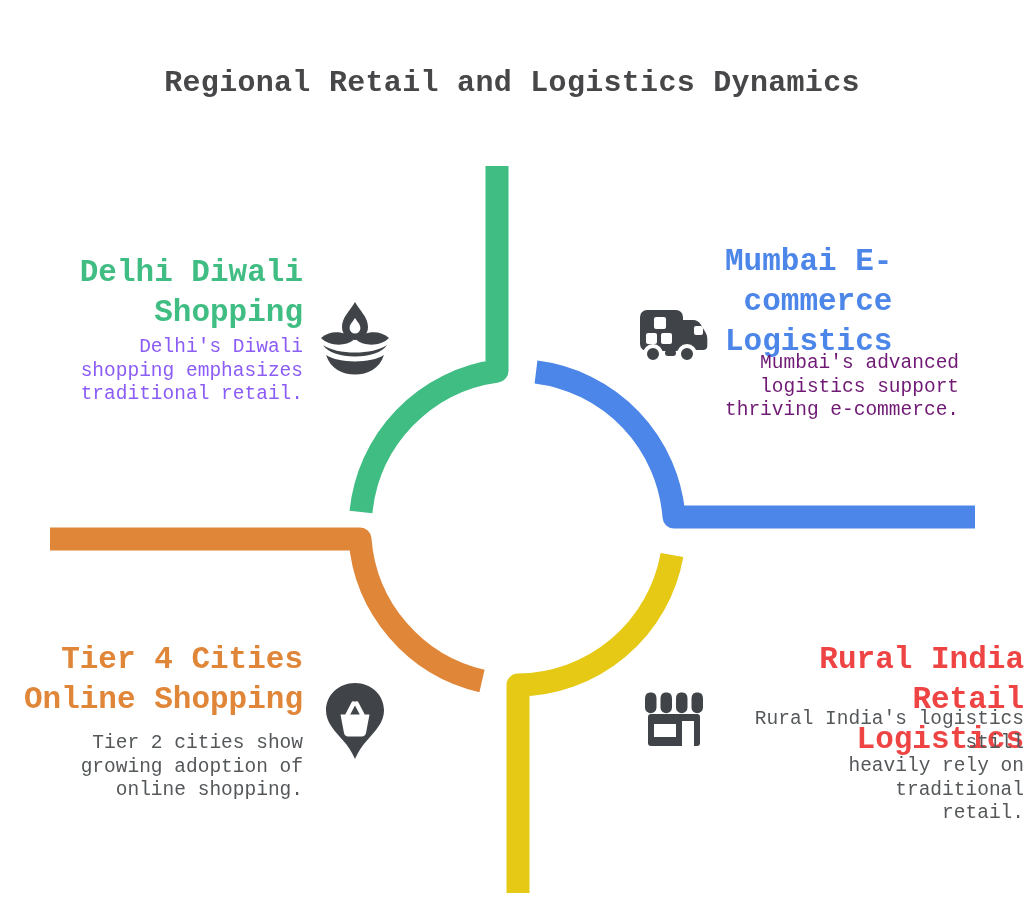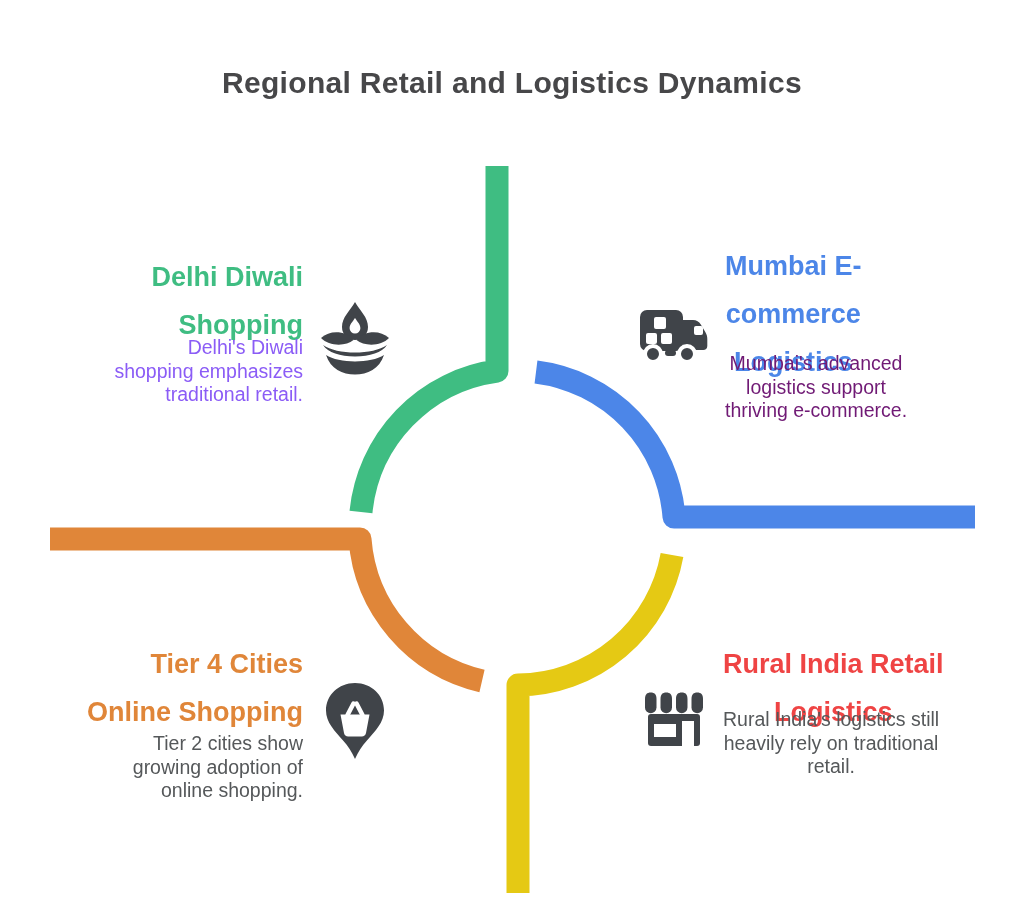--- a/index.html
+++ b/index.html
@@ -1,35 +1,35 @@
 <!DOCTYPE html>
 <html><head>
 <meta charset="utf-8">
 <style>
   html,body { margin:0; padding:0; background:#ffffff; }
   .canvas {
     position:relative; width:1024px; height:917px; background:#ffffff;
-    font-family:Liberation Sans, sans-serif; overflow:hidden;
+    font-family:Liberation Mono, monospace; overflow:hidden;
   }
   .title {
     position:absolute; top:66px; left:0; width:100%; margin:0;
     text-align:center; font-size:30px; font-weight:700; letter-spacing:.3px;
   }
   .flow { position:absolute; left:0; top:0; width:1024px; height:917px; }
   .connector { fill:none; stroke-width:23; stroke-linecap:butt; stroke-linejoin:round; }
   .heading {
-    position:absolute; font-size:27px; font-weight:700; line-height:48px;
+    position:absolute; font-size:31px; font-weight:700; line-height:40px;
     white-space:pre-line; margin:0;
   }
   .body-text {
     position:absolute; font-size:19.5px; font-weight:400; line-height:23.5px;
     white-space:pre-line; margin:0;
   }
   .align-r { text-align:right; }
-  .align-l { text-align:center; }
+  .align-l { text-align:right; }
   .icon { position:absolute; }
 </style>
 </head>
 <body>
 
 <div class="canvas">
 
   <h1 class="title" style="color: rgb(71, 71, 73);">Regional Retail and Logistics Dynamics</h1>
 
   <svg class="flow" viewBox="0 0 1024 917">

